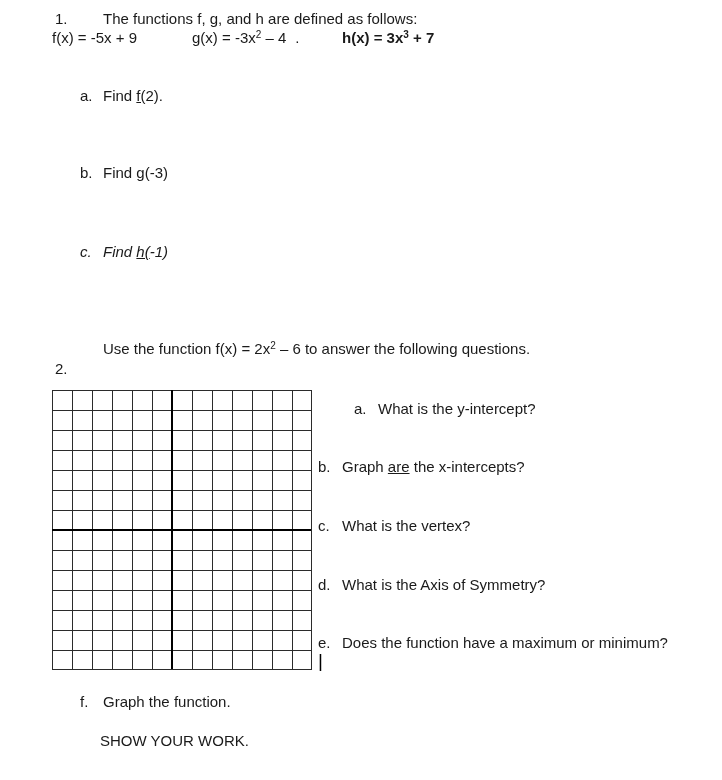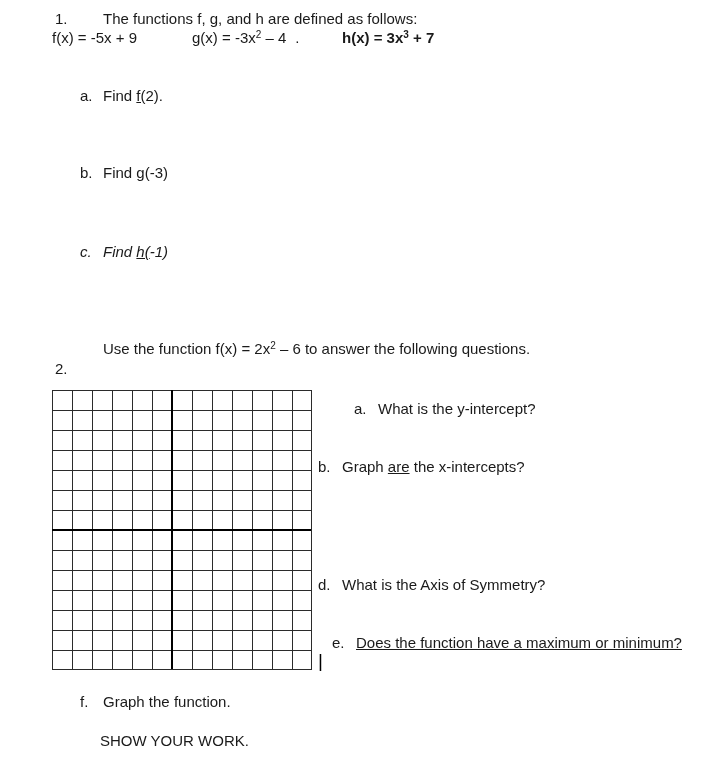--- a/index.html
+++ b/index.html
@@ -74,26 +74,29 @@
   </div>
 
   <div class="abs" style="left:318px; top:400px;margin-left:36px;">
     <span class="qlbl">a.</span><span>What is the y-intercept?</span>
   </div>
 
   <div class="abs" style="left:318px; top:458px;">
     <span class="qlbl">b.</span><span>Graph </span><span class="u">are</span><span> the x-intercepts?</span>
   </div>
 
+  <div class="abs" style="left:318px; top:517px;">
+    <span class="qlbl">c.</span><span>What is the vertex?</span>
+  </div>
 
   <div class="abs" style="left:318px; top:576px;">
     <span class="qlbl">d.</span><span>What is the Axis of Symmetry?</span>
   </div>
 
-  <div class="abs" style="left:332px; top:634px;text-decoration:underline;">
+  <div class="abs" style="left:318px; top:634px;">
     <span class="qlbl">e.</span><span>Does the function have a maximum or minimum?</span>
   </div>
 
   <div class="abs caret" style="left:318px; top:650px;">|</div>
 
   <div class="abs" style="left:80px; top:693px;">
     <span class="lbl">f.</span><span>Graph the function.</span>
   </div>
 
   <div class="abs" style="left:100px; top:732px;">SHOW YOUR WORK.</div>

